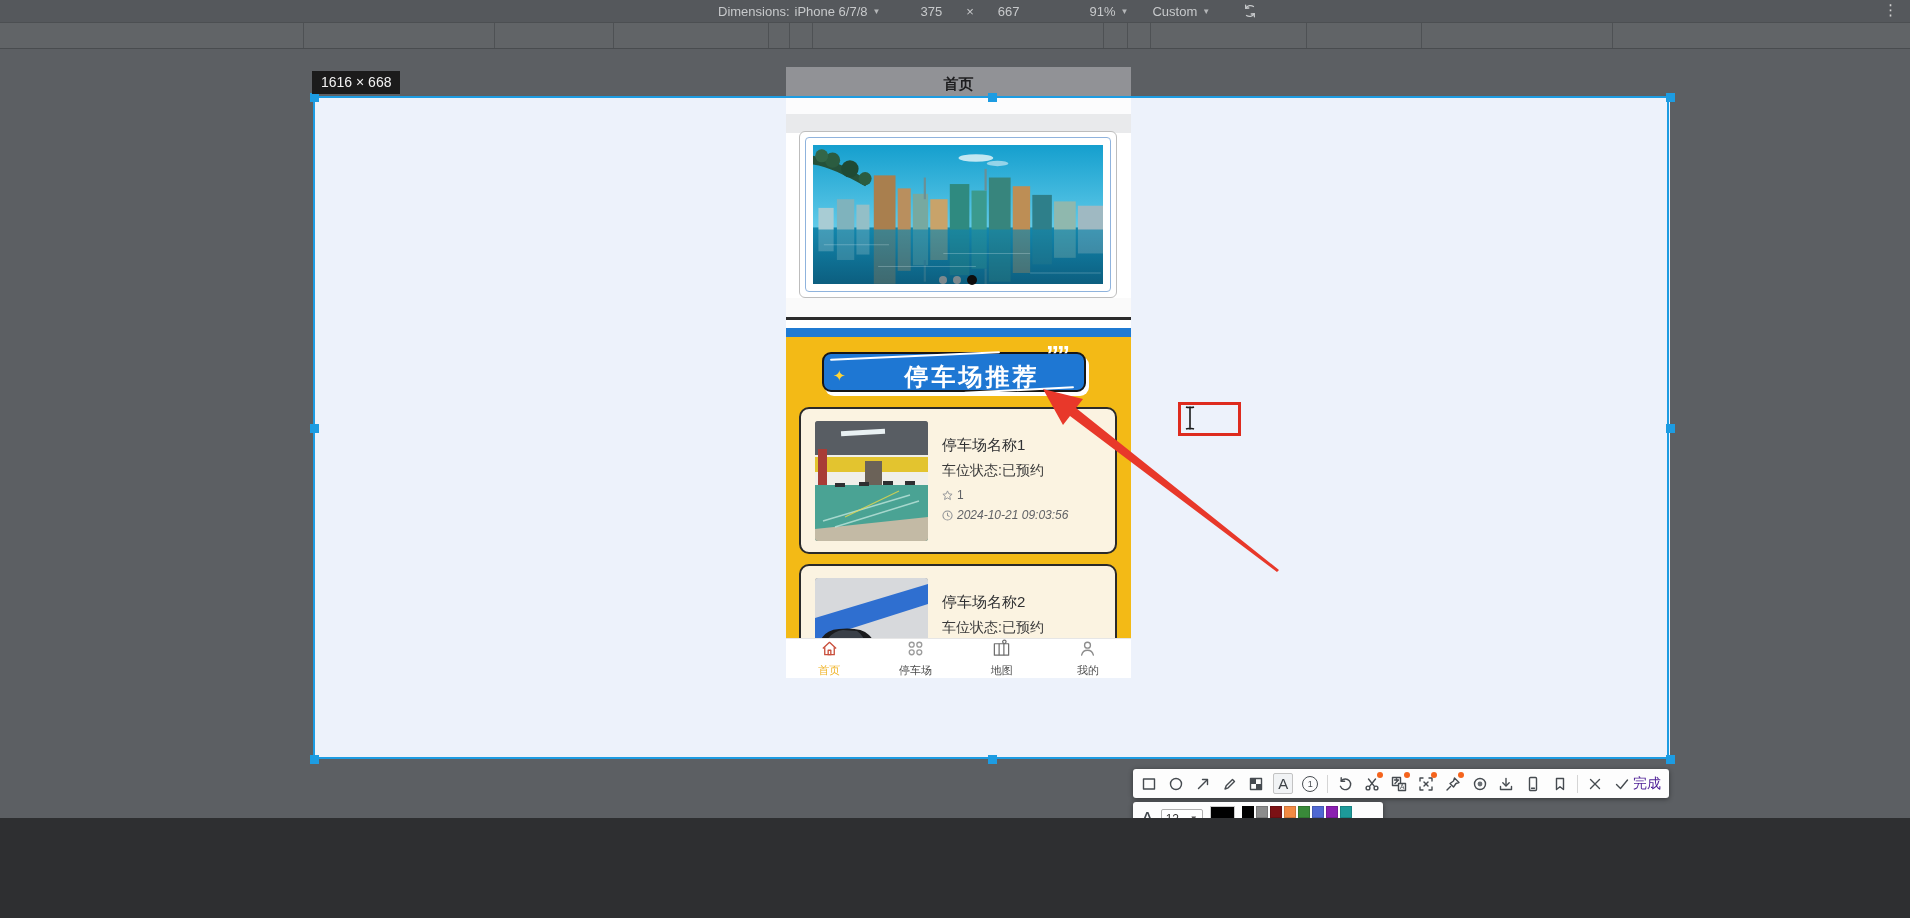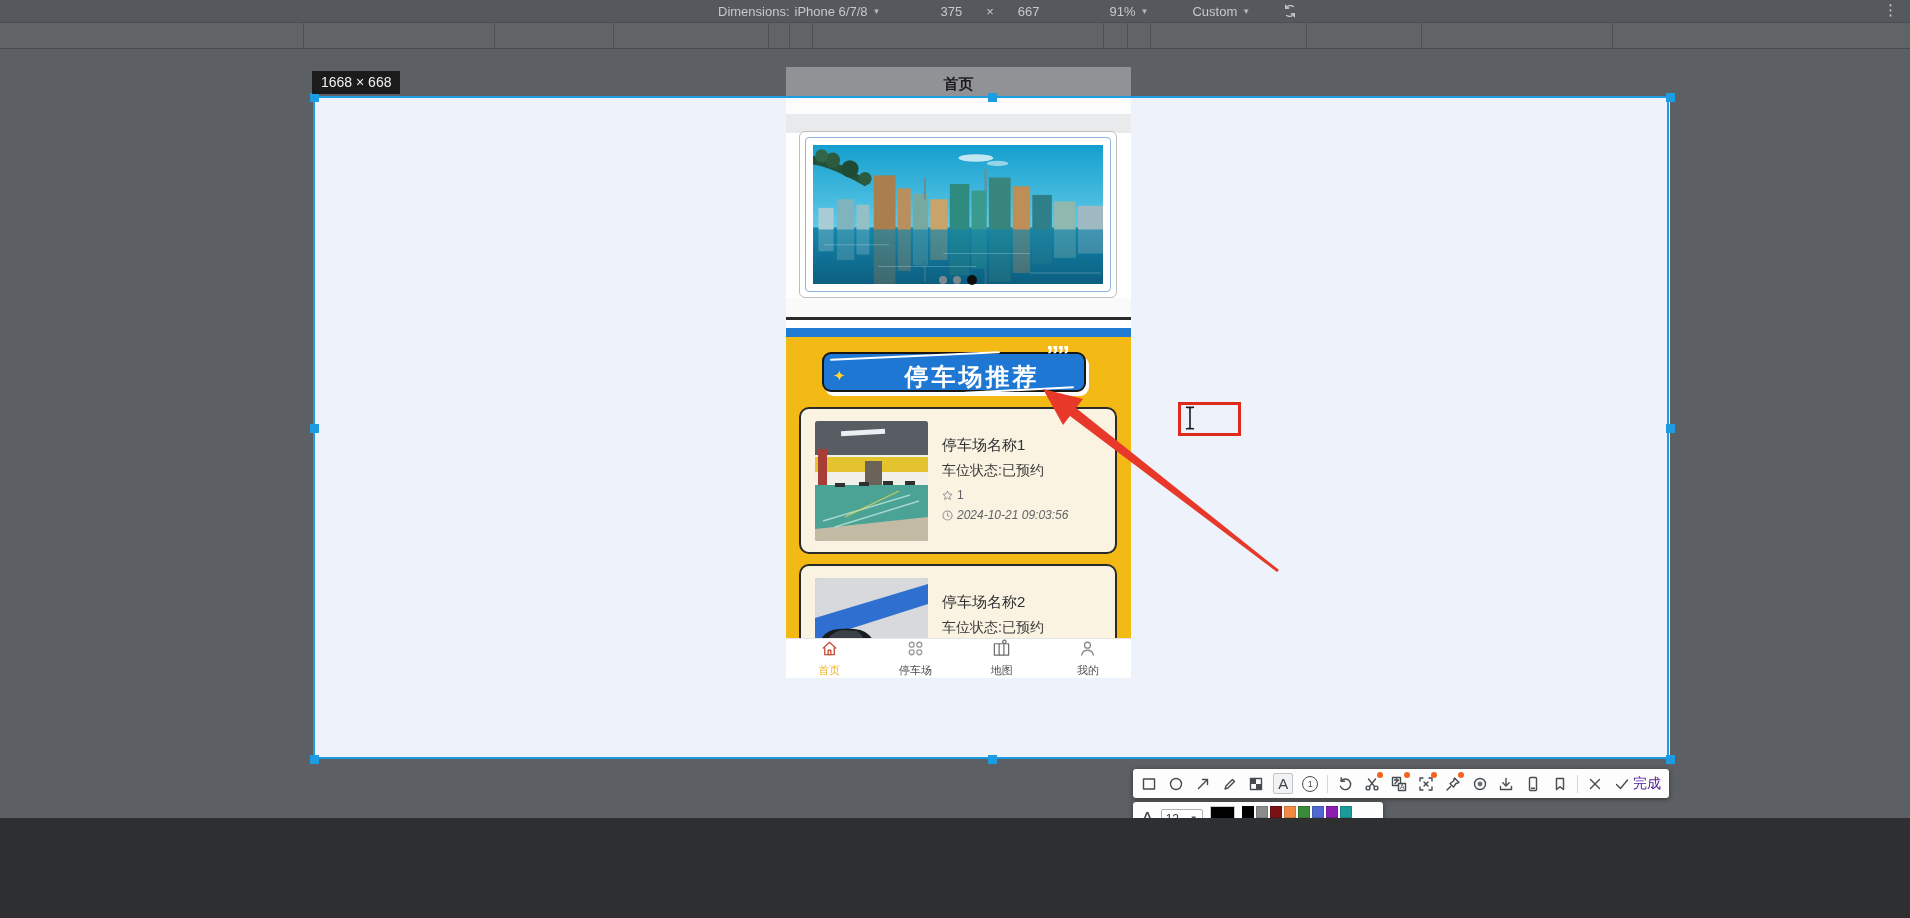--- a/index.html
+++ b/index.html
@@ -111,30 +111,30 @@
 
 <div class="stage">
 
   <div class="abs dt-toolbar">
     <div class="dt-group">
       <div class="dt-item" style="margin-right:40px;">
         <span>Dimensions:</span>
         <span>iPhone 6/7/8</span>
         <span class="caret">▼</span>
       </div>
-      <div class="dt-item" style="margin-right:24px;margin-left:20px;">
+      <div class="dt-item" style="margin-right:24px;">
         <span>375</span>
       </div>
       <div class="dt-item" style="margin-right:24px;">
         <span>×</span>
       </div>
       <div class="dt-item" style="margin-right:70px;">
         <span>667</span>
       </div>
-      <div class="dt-item" style="margin-right:44px;">
+      <div class="dt-item" style="margin-right:24px;">
         <span>91%</span>
         <span class="caret">▼</span>
       </div>
       <div class="dt-item" style="margin-right:32px;">
         <span>Custom</span>
         <span class="caret">▼</span>
       </div>
       <div class="dt-item">
         <svg width="16" height="16" viewBox="0 0 16 16" fill="none" stroke="#c7c9cb" stroke-width="1.3" stroke-linecap="round">
           <path d="M11.5 3.5 A5.5 5.5 0 0 0 3.8 5.2"></path>
@@ -353,21 +353,21 @@
       <div class="abs handle" style="left: 310px; top: 93px;"></div>
       <div class="abs handle" style="left: 988px; top: 93px;"></div>
       <div class="abs handle" style="left: 1666px; top: 93px;"></div>
       <div class="abs handle" style="left: 310px; top: 424px;"></div>
       <div class="abs handle" style="left: 1666px; top: 424px;"></div>
       <div class="abs handle" style="left: 310px; top: 755px;"></div>
       <div class="abs handle" style="left: 988px; top: 755px;"></div>
       <div class="abs handle" style="left: 1666px; top: 755px;"></div>
     </div>
   <div class="abs size-label">
-    <span>1668 × 668</span>
+    <span>1616 × 668</span>
   </div>
 
   <svg class="abs anno-svg" width="1910" height="918" viewBox="0 0 1910 918">
     <polygon fill="#e8382a" points="1043,389 1063,425 1070,416 1277,572 1279,570 1076,408 1083,399"></polygon>
   </svg>
 
   <div class="abs red-rect"></div>
   <svg class="abs cursor-svg" width="16" height="28" viewBox="0 0 16 28">
     <g stroke="#1a1a1a" stroke-width="1.6" fill="none">
       <path d="M4 3 Q6.5 4 8 3 M8 3 Q9.5 4 12 3"></path>

